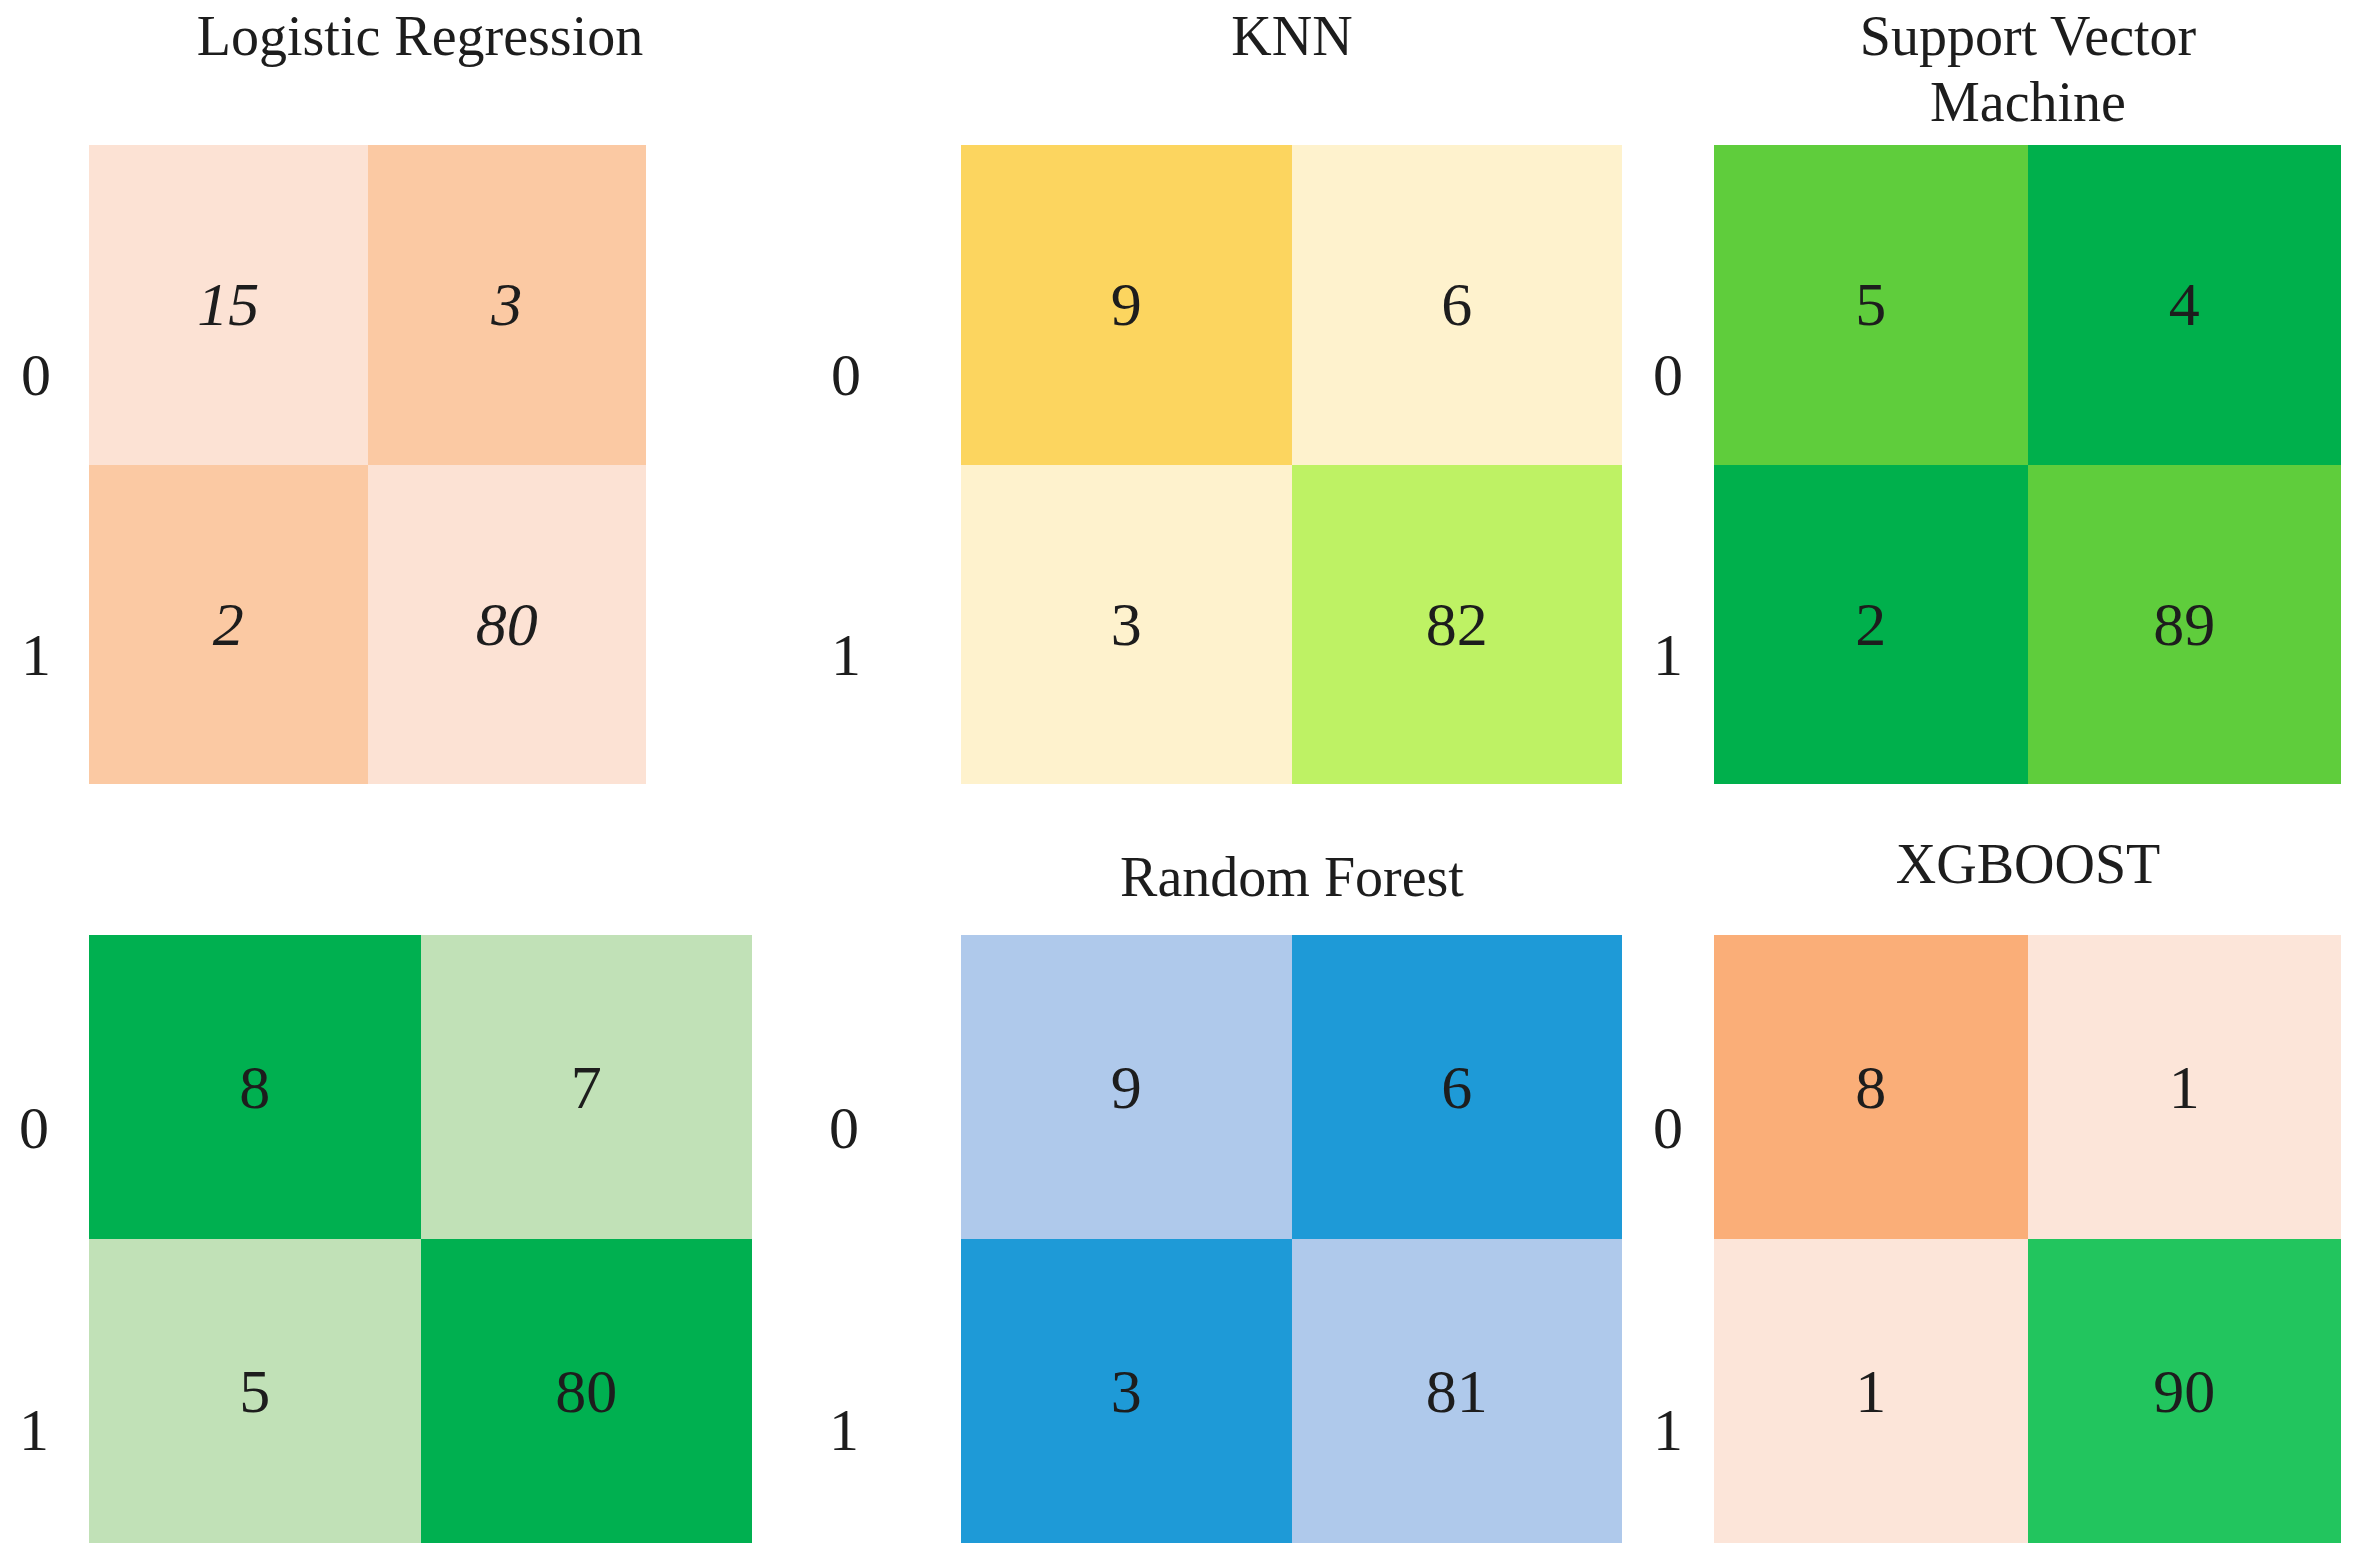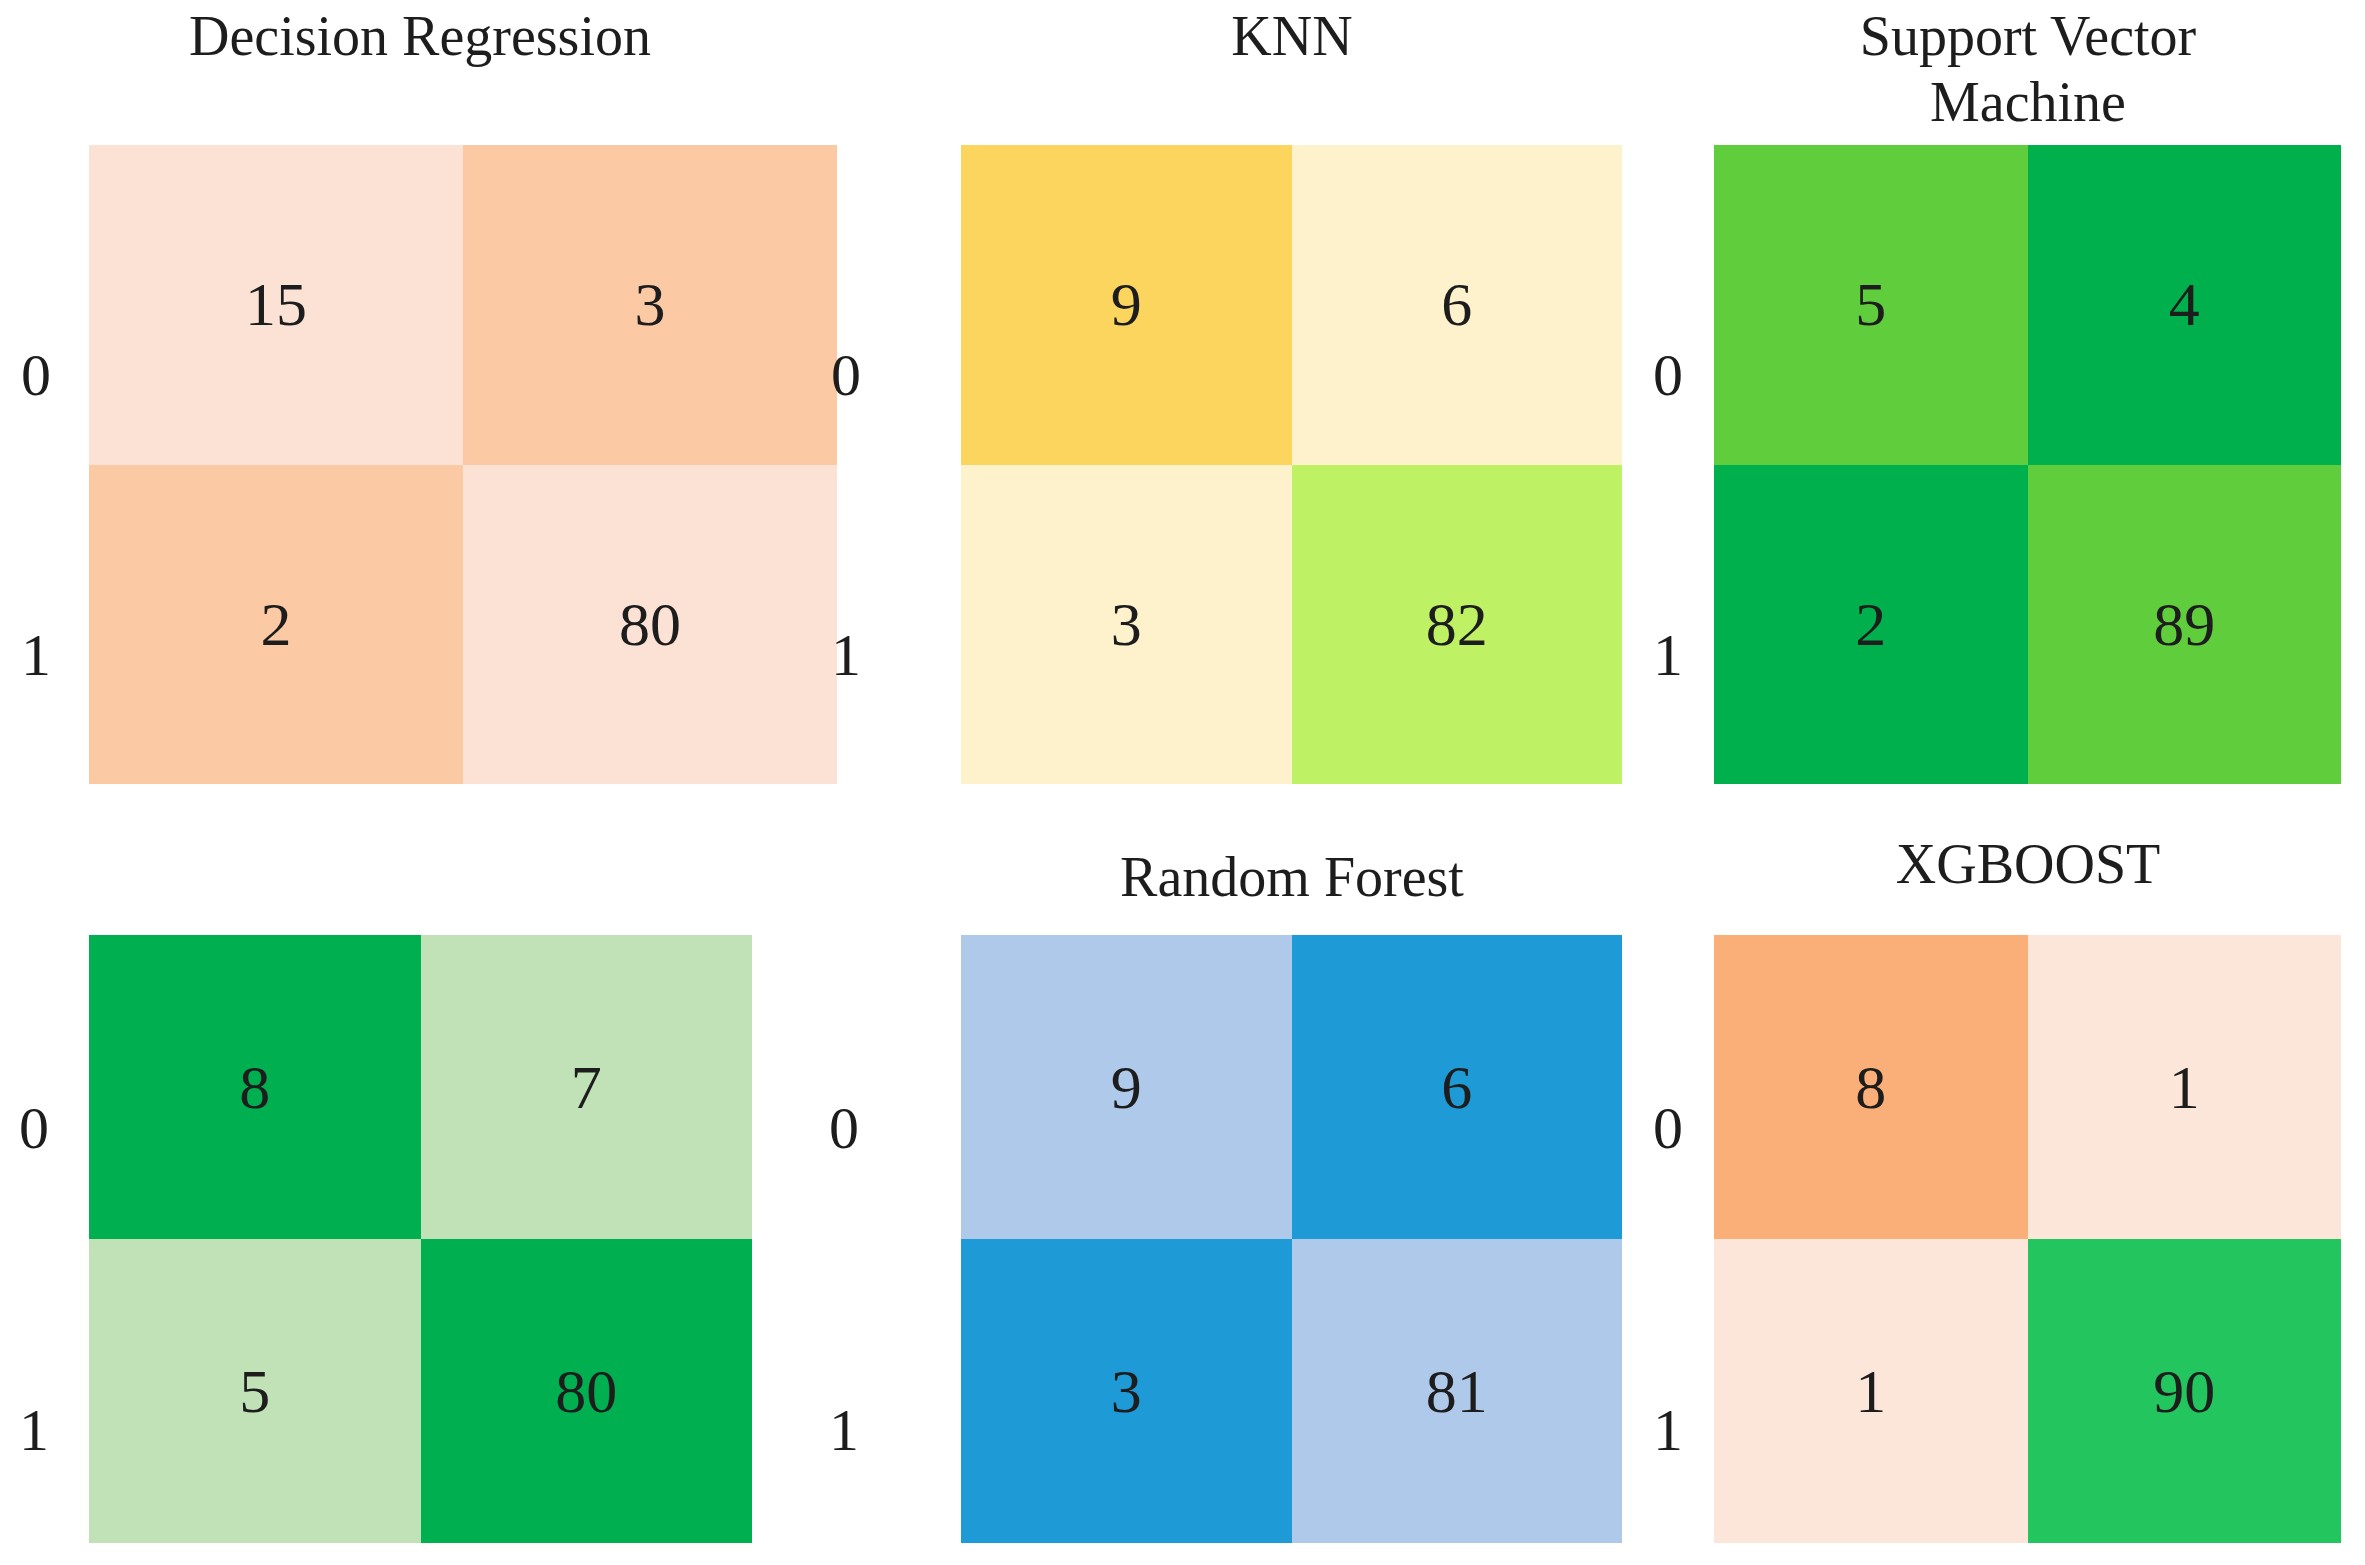--- a/index.html
+++ b/index.html
@@ -29,21 +29,21 @@
   .p-dt  .title{left:420px;top:48px;}
   .p-rf  .title{left:504px;top:61px;}
   .p-xgb .title{left:452px;top:48px;}
 
   .matrix{
     position:absolute;
     display:grid;grid-template-columns:1fr 1fr;grid-template-rows:1fr 1fr;
   }
   .row-top .matrix{top:145px;height:639px;}
   .row-bot .matrix{top:152px;height:608px;}
-  .p-lr  .matrix{left:89px;width:748px;}
+  .p-lr  .matrix{left:89px;width:557px;font-style:italic;}
   .p-knn .matrix{left:173px;width:661px;}
   .p-svm .matrix{left:138px;width:627px;}
   .p-dt  .matrix{left:89px;width:663px;}
   .p-rf  .matrix{left:173px;width:661px;}
   .p-xgb .matrix{left:138px;width:627px;}
 
   .cell{
     display:flex;align-items:center;justify-content:center;
     font-size:62px;color:#1d1d1d;
   }
@@ -62,21 +62,21 @@
   .p-dt  .ylabel{left:34px}
   .p-rf  .ylabel{left:56px}
   .p-xgb .ylabel{left:92px}
 </style>
 </head>
 <body>
 
 <div id="canvas">
 
   <div class="panel row-top p-lr">
-    <div class="title">Decision Regression</div>
+    <div class="title">Logistic Regression</div>
     <div class="ylabel l0">0</div>
     <div class="ylabel l1">1</div>
     <div class="matrix">
       <div class="cell" style="background-color: rgb(252, 226, 212);">15</div>
       <div class="cell" style="background-color: rgb(251, 201, 163);">3</div>
       <div class="cell" style="background-color: rgb(251, 201, 163);">2</div>
       <div class="cell" style="background-color: rgb(252, 226, 212);">80</div>
     </div>
   </div>
 

